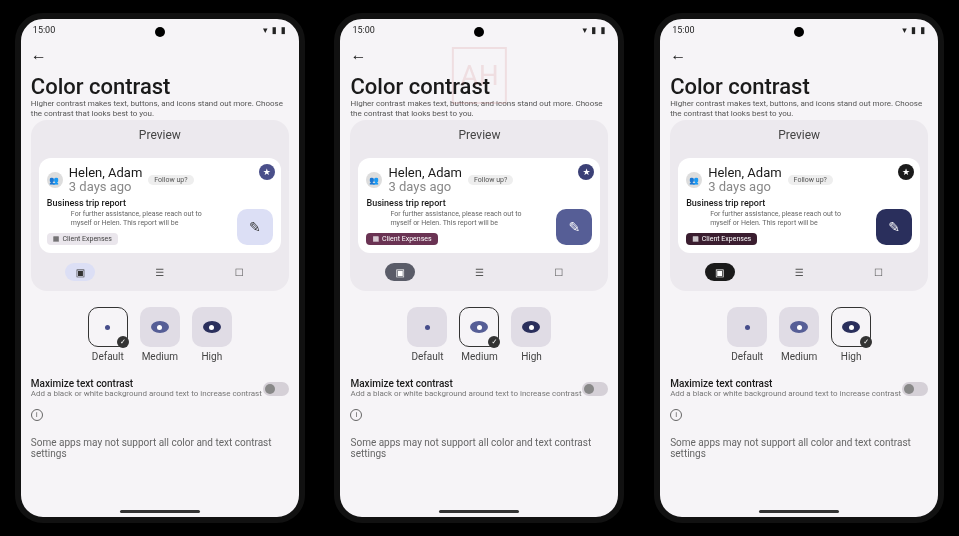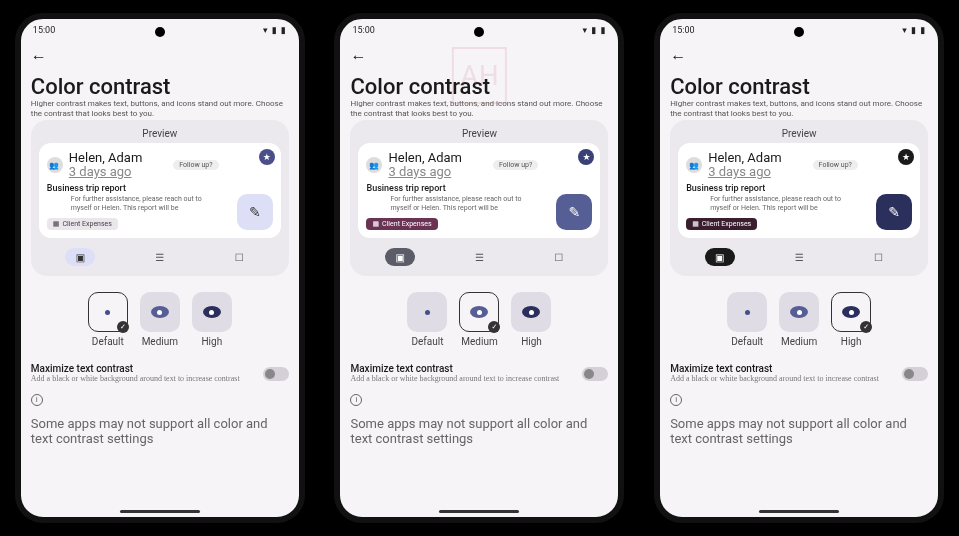--- a/index.html
+++ b/index.html
@@ -59,23 +59,23 @@
     color: #555;
     line-height: 1.3;
   }
   .preview-card {
     background: #ece9ee;
     border-radius: 16px;
     padding: 8px;
   }
   .preview-label {
     text-align: center;
-    font-size: 10px;
+    font-size: 12px;
     color: #444;
-    margin-bottom: 4px;
+    margin-bottom: 16px;
   }
   .preview-inner {
     background: #fff;
     border-radius: 12px;
     padding: 8px;
     position: relative;
     min-height: 88px;
   }
   .hdr {
     display: flex;
@@ -88,28 +88,27 @@
     height: 16px;
     border-radius: 50%;
     background: #ddd;
     display:flex;
     align-items:center;
     justify-content:center;
     font-size:8px;
     color:#666;
   }
   .hdr-text { font-size: 13px; line-height:1.1; }
-  .hdr-sub { color: #888; text-decoration: underline; }
+  .hdr-sub { color: #888; }
   .chip {
     font-size: 7px;
     background: #eee;
     border-radius: 8px;
     padding: 1px 6px;
     color: #555;
-    margin-left: 25px;
   }
   .star-btn {
     position: absolute;
     top: 6px;
     right: 6px;
     width: 16px;
     height: 16px;
     border-radius: 50%;
     display: flex;
     align-items: center;
@@ -221,21 +220,21 @@
   }
   .option-label { font-size: 10px; color: #444; }
   .maxrow {
     display: flex;
     justify-content: space-between;
     align-items: flex-start;
     margin-top: 16px;
   }
   .max-text { flex: 1; }
   .max-title { font-size: 10px; font-weight: 500; }
-  .max-desc { font-size: 8px; color: #777; line-height:1.2;font-family:Liberation Serif, serif; }
+  .max-desc { font-size: 8px; color: #777; line-height:1.2; }
   .switch {
     width: 26px;
     height: 14px;
     border-radius: 7px;
     background: #d5d0d7;
     position: relative;
     flex-shrink:0;
     margin-top:4px;
   }
   .switch::after {
@@ -251,23 +250,23 @@
     border:1px solid #666;
     border-radius:50%;
     display:flex;
     align-items:center;
     justify-content:center;
     font-size:8px;
     color:#666;
     margin-top:10px;
   }
   .footnote {
-    font-size: 13px;
+    font-size: 10px;
     color: #666;
-    margin-top: 10px;
+    margin-top: 16px;
   }
   .navbar {
     position:absolute;
     bottom:4px;
     left:50%;
     transform:translateX(-50%);
     width:80px;
     height:3px;
     background:#333;
     border-radius:2px;

